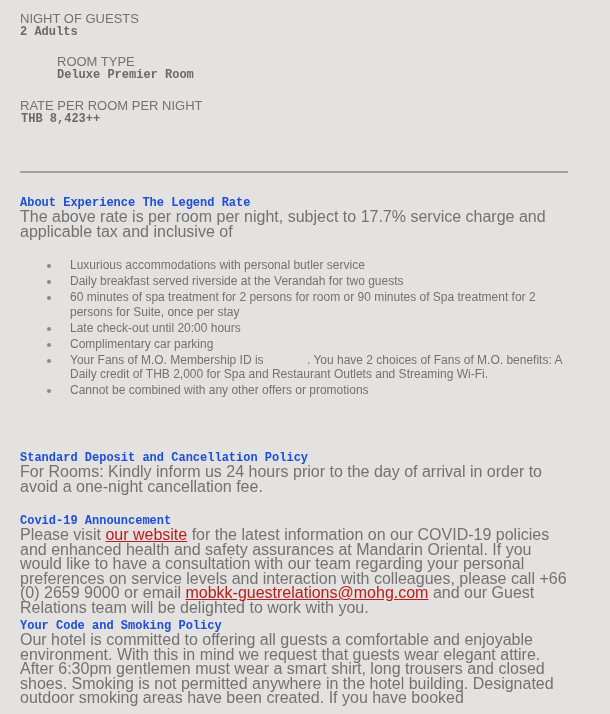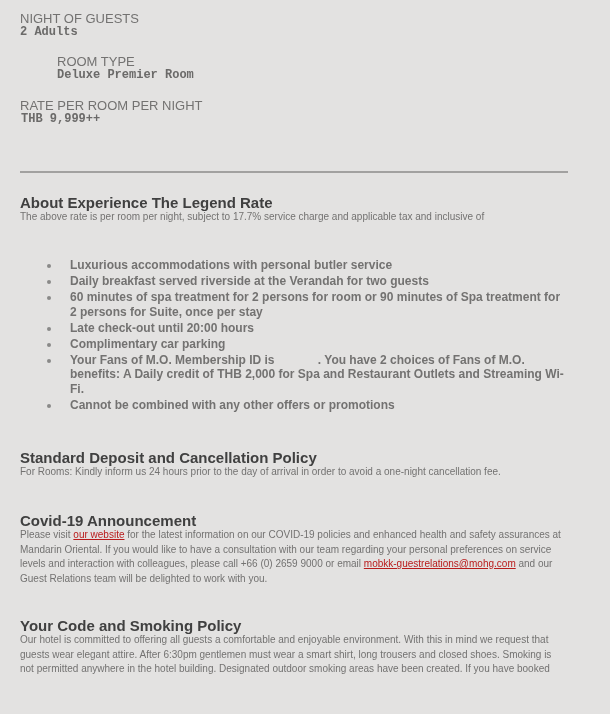--- a/index.html
+++ b/index.html
@@ -11,28 +11,28 @@
     position:relative;
   }
   .wrap { position:absolute; left:20px; top:0; width:560px; }
   .field-label { font-size:13px; color:#737271; line-height:14px; letter-spacing:0; }
   .field-value { font-size:12px; font-weight:bold; color:#6b6a69; line-height:13px;font-family:Liberation Mono, monospace; }
   .f1 { position:absolute; top:12px; left:0; }
   .f2 { position:absolute; top:55px; left:0;margin-left:37px; }
   .f3 { position:absolute; top:99px; left:0; }
   .f3 .field-value { padding-left:1px; }
   .divider { position:absolute; left:0; top:171px; width:548px; height:2px; background:#a2a1a0; }
-  .sec-title { font-size:15px; font-weight:bold; color:#404040; line-height:14px; }
-  .body-text { font-size:10px; color:#737271; line-height:14.5px; }
+  .sec-title { font-size:12px; font-weight:bold; color:#1d4ed8; line-height:14px;font-family:Liberation Mono, monospace; }
+  .body-text { font-size:16px; color:#737271; line-height:14.5px; }
   .sec { position:absolute; left:0; width:548px; }
   .s1 { top:196px; }
   .s2 { top:451px; }
   .s3 { top:514px; }
   .s4 { top:619px; }
-  ul.bullets { position:absolute; left:0; top:258px; margin:0; padding:0 0 0 50px; width:498px; list-style:none;font-weight:bold; }
+  ul.bullets { position:absolute; left:0; top:258px; margin:0; padding:0 0 0 50px; width:498px; list-style:none; }
   ul.bullets li { position:relative; font-size:12px; color:#737271; line-height:14.5px; margin-bottom:1.5px; }
   ul.bullets li::before { content:""; position:absolute; left:-23px; top:6px; width:4px; height:4px; border-radius:50%; background:#8a8988; }
   a { color:#b91c1c; text-decoration:underline; }
 </style>
 </head>
 <body>
 
 <div class="wrap">
 
   <div class="f1">
@@ -40,21 +40,21 @@
     <div class="field-value">2 Adults</div>
   </div>
 
   <div class="f2">
     <div class="field-label">ROOM TYPE</div>
     <div class="field-value">Deluxe Premier Room</div>
   </div>
 
   <div class="f3">
     <div class="field-label">RATE PER ROOM PER NIGHT</div>
-    <div class="field-value">THB 9,999++</div>
+    <div class="field-value">THB 8,423++</div>
   </div>
 
   <div class="divider"></div>
 
   <div class="sec s1">
     <div class="sec-title">About Experience The Legend Rate</div>
     <div class="body-text">The above rate is per room per night, subject to 17.7% service charge and applicable tax and inclusive of</div>
   </div>
 
   <ul class="bullets">

